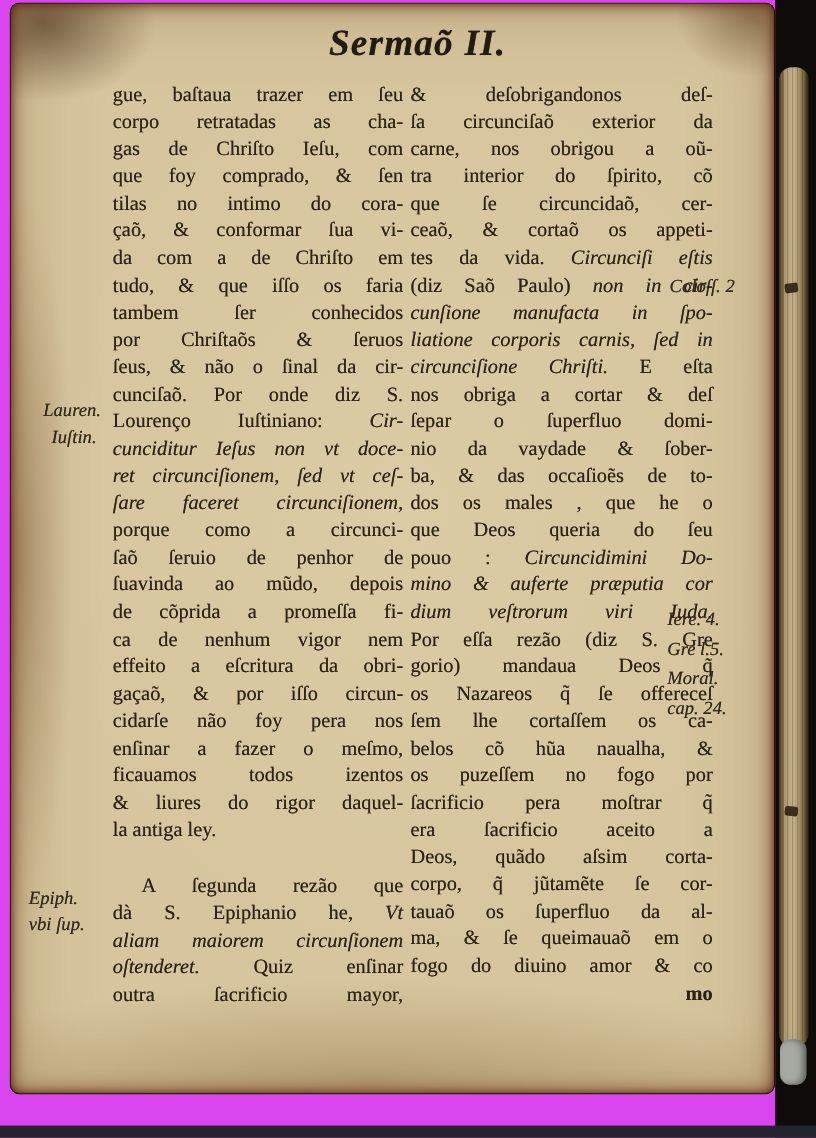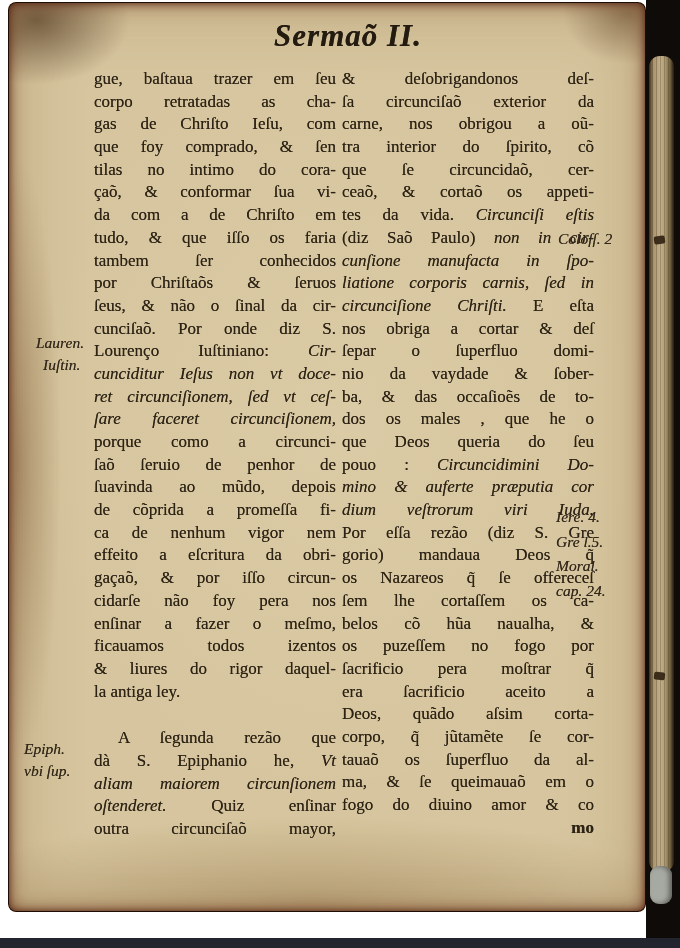--- a/index.html
+++ b/index.html
@@ -1,18 +1,18 @@
 <!DOCTYPE html>
 <html><head>
 <meta charset="utf-8">
 <style>
   html,body{margin:0;padding:0;background:#0c0a08;}
   .stage{
     position:relative;width:680px;height:948px;overflow:hidden;
-    background:#ffffff;
+    background:#d946ef;
     font-family:"Liberation Serif","DejaVu Serif",serif;
   }
   .bottom-band{position:absolute;left:0;top:938px;width:680px;height:10px;background:#23252e;}
   
   .page{
     position:absolute;left:8px;top:2px;width:638px;height:910px;
     border-radius:8px;
     background:
       radial-gradient(ellipse 130px 90px at 28px 18px, rgba(52,28,11,.6), transparent 72%),
       radial-gradient(ellipse 90px 70px at 620px 12px, rgba(70,38,16,.45), transparent 72%),
@@ -104,21 +104,21 @@
           <div class="line"><span>gaçaõ, &amp; por iſſo circun-</span></div>
           <div class="line"><span>cidarſe não foy pera nos</span></div>
           <div class="line"><span>enſinar a fazer o meſmo,</span></div>
           <div class="line"><span>ficauamos todos izentos</span></div>
           <div class="line"><span>&amp; liures do rigor daquel-</span></div>
           <div class="line end"><span>la antiga ley.</span></div>
           <div class="line ind"><span>A ſegunda rezão que</span></div>
           <div class="line"><span>dà S. Epiphanio he, </span><span class="it">Vt</span></div>
           <div class="line"><span class="it">aliam maiorem circunſionem</span></div>
           <div class="line"><span class="it">oſtenderet.</span><span> Quiz enſinar</span></div>
-          <div class="line"><span>outra circunciſaõ mayor,</span></div>
+          <div class="line"><span>outra ſacrificio mayor,</span></div>
         </div>
     </div>
 
     <div class="col col-right">
       <div>
           <div class="line"><span>&amp; deſobrigandonos deſ-</span></div>
           <div class="line"><span>ſa circunciſaõ exterior da</span></div>
           <div class="line"><span>carne, nos obrigou a oũ-</span></div>
           <div class="line"><span>tra interior do ſpirito, cõ</span></div>
           <div class="line"><span>que ſe circuncidaõ, cer-</span></div>

